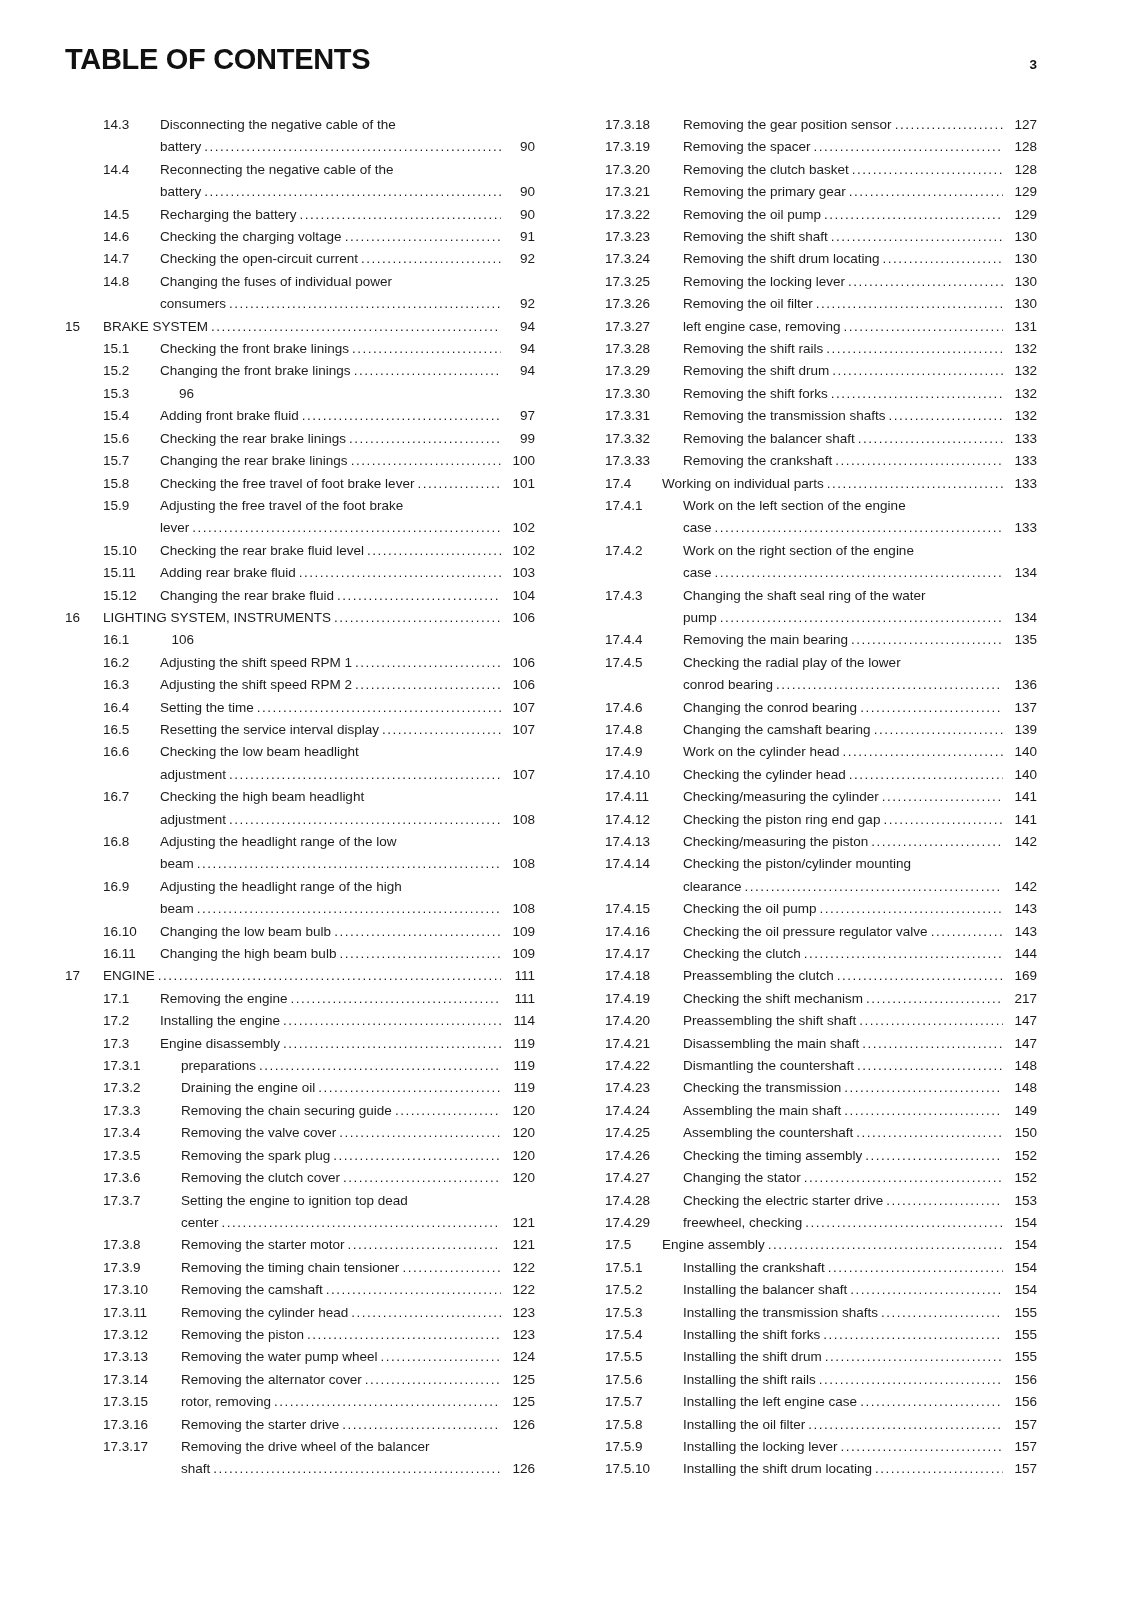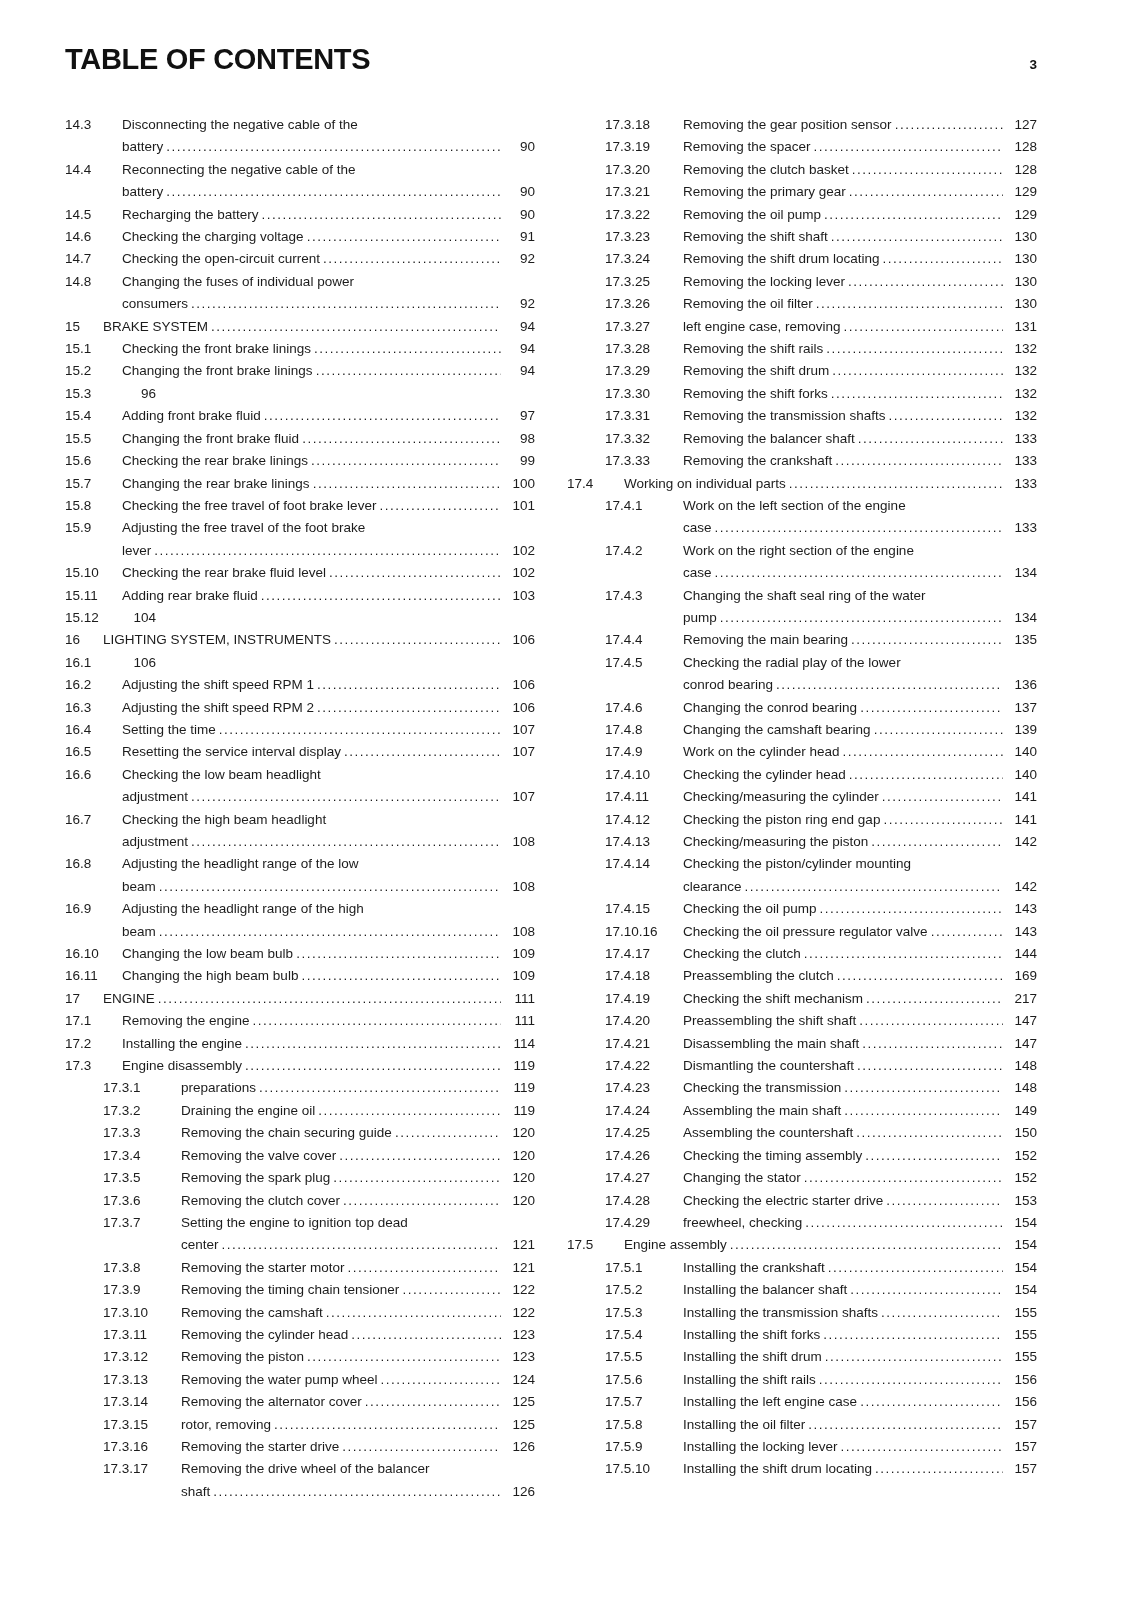--- a/index.html
+++ b/index.html
@@ -34,21 +34,21 @@
     margin-top: 40px;
   }
   .col {
     width: 470px;
     font-size: 13.5px;
     line-height: 22.4px;
   }
   .entry { display: flex; align-items: flex-start; }
   .entry .num { flex-shrink: 0; }
   .lvl1 .num { width: 38px; }
-  .lvl2 { }
+  .lvl2 { margin-left: 38px; }
   .lvl2 .num { width: 57px; }
   .lvl3 { margin-left: 38px; }
   .lvl3 .num { width: 78px; }
   .ttl {
     flex: 1 1 auto;
     min-width: 0;
     overflow: hidden;
   }
   
   .t::after {
@@ -126,25 +126,20 @@
         <div class="entry lvl2">
           <span class="num">15.3</span>
           <span class="pg">96</span>
         </div>
         <div class="entry lvl2">
           <span class="num">15.4</span>
           <span class="ttl"><span class="t">Adding front brake fluid</span></span>
           <span class="pg">97</span>
         </div>
         <div class="entry lvl2">
-          <span class="num">15.5</span>
-          <span class="ttl"><span class="t">Changing the front brake fluid</span></span>
-          <span class="pg">98</span>
-        </div>
-        <div class="entry lvl2">
           <span class="num">15.6</span>
           <span class="ttl"><span class="t">Checking the rear brake linings</span></span>
           <span class="pg">99</span>
         </div>
         <div class="entry lvl2">
           <span class="num">15.7</span>
           <span class="ttl"><span class="t">Changing the rear brake linings</span></span>
           <span class="pg">100</span>
         </div>
         <div class="entry lvl2">
@@ -162,20 +157,21 @@
           <span class="ttl"><span class="t">Checking the rear brake fluid level</span></span>
           <span class="pg">102</span>
         </div>
         <div class="entry lvl2">
           <span class="num">15.11</span>
           <span class="ttl"><span class="t">Adding rear brake fluid</span></span>
           <span class="pg">103</span>
         </div>
         <div class="entry lvl2">
           <span class="num">15.12</span>
+          <span class="ttl"><span class="t">Changing the rear brake fluid</span></span>
           <span class="pg">104</span>
         </div>
         <div class="entry lvl1">
           <span class="num">16</span>
           <span class="ttl"><span class="t">LIGHTING SYSTEM, INSTRUMENTS</span></span>
           <span class="pg">106</span>
         </div>
         <div class="entry lvl2">
           <span class="num">16.1</span>
           <span class="pg">106</span>
@@ -486,21 +482,21 @@
           <span class="num">17.4.14</span>
           <span class="ttl"><span class="t">Checking the piston/cylinder mounting<br>clearance</span></span>
           <span class="pg">142</span>
         </div>
         <div class="entry lvl3">
           <span class="num">17.4.15</span>
           <span class="ttl"><span class="t">Checking the oil pump</span></span>
           <span class="pg">143</span>
         </div>
         <div class="entry lvl3">
-          <span class="num">17.10.16</span>
+          <span class="num">17.4.16</span>
           <span class="ttl"><span class="t">Checking the oil pressure regulator valve</span></span>
           <span class="pg">143</span>
         </div>
         <div class="entry lvl3">
           <span class="num">17.4.17</span>
           <span class="ttl"><span class="t">Checking the clutch</span></span>
           <span class="pg">144</span>
         </div>
         <div class="entry lvl3">
           <span class="num">17.4.18</span>

